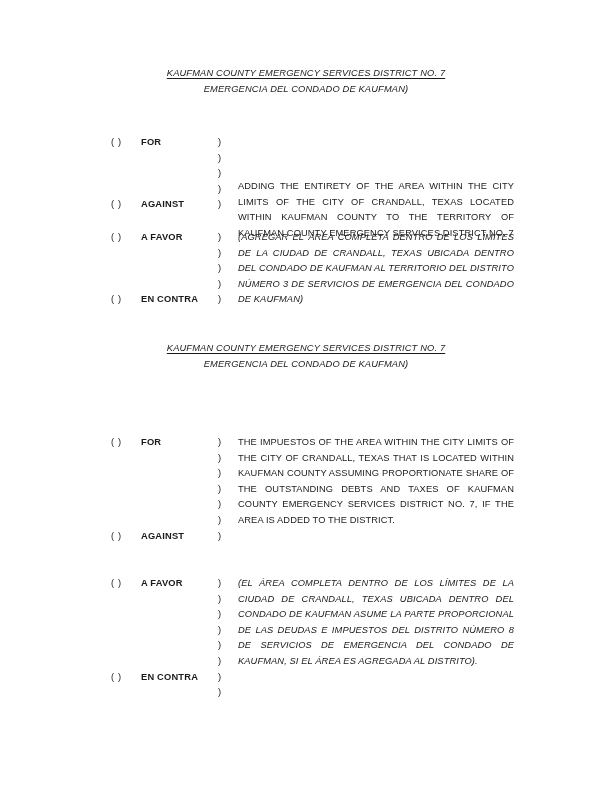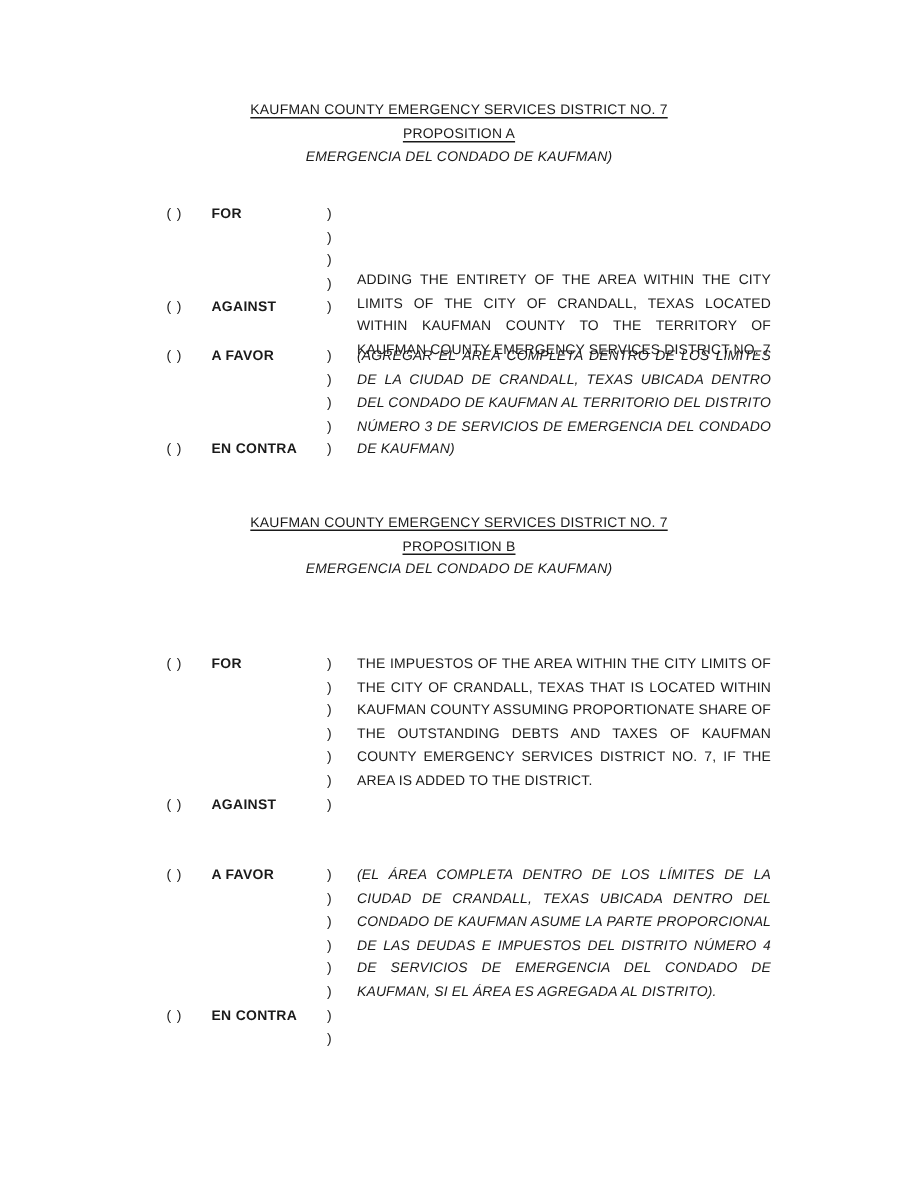--- a/index.html
+++ b/index.html
@@ -25,20 +25,21 @@
   
   .prop-heading {
     text-align: center;
     font-size: 9.3px;
     line-height: 15.6px;
     letter-spacing: 0.15px;
   }
   .prop-heading .district-line {
     text-decoration: underline;
     text-underline-offset: 2px;
+    font-style: italic;
   }
   .prop-heading .prop-letter-line {
     text-decoration: underline;
     text-underline-offset: 2px;
   }
   .prop-heading .spanish-head {
     font-style: normal;
   }
   .prop-heading .spanish-head .ital {
     font-style: italic;
@@ -102,23 +103,20 @@
 </style>
 </head>
 <body>
 
 <div class="page">
 
   <div class="prop-heading" style="position:absolute; left:0; top:66px; width:612px;">
     <div>
       <span class="district-line">KAUFMAN COUNTY EMERGENCY SERVICES DISTRICT NO. 7</span>
     </div>
-    <div>
-      <span class="prop-letter-line">PROPOSITION A</span>
-    </div>
     <div class="spanish-head-2">EMERGENCIA DEL CONDADO DE KAUFMAN)</div>
   </div>
 
   <div class="ballot-block">
 
     <div class="opt-row" style="position:absolute; left:0; top:135px; width:612px;">
       <span class="box-mark">( )</span>
       <span class="opt-label">FOR</span>
       <span class="brace">)</span>
     </div>
@@ -165,23 +163,20 @@
     </div>
     <div class="measure-text italic" style="top:230px;">
       <p>(AGREGAR EL ÁREA COMPLETA DENTRO DE LOS LÍMITES DE LA CIUDAD DE CRANDALL, TEXAS UBICADA DENTRO DEL CONDADO DE KAUFMAN AL TERRITORIO DEL DISTRITO NÚMERO 3 DE SERVICIOS DE EMERGENCIA DEL CONDADO DE KAUFMAN)</p>
     </div>
   </div>
 
   <div class="prop-heading" style="position:absolute; left:0; top:341px; width:612px;">
     <div>
       <span class="district-line">KAUFMAN COUNTY EMERGENCY SERVICES DISTRICT NO. 7</span>
     </div>
-    <div>
-      <span class="prop-letter-line">PROPOSITION B</span>
-    </div>
     <div class="spanish-head-2">EMERGENCIA DEL CONDADO DE KAUFMAN)</div>
   </div>
 
   <div class="ballot-block">
 
     <div class="opt-row" style="position:absolute; left:0; top:435px; width:612px;">
       <span class="box-mark">( )</span>
       <span class="opt-label">FOR</span>
       <span class="brace">)</span>
     </div>
@@ -234,17 +229,17 @@
       <span class="brace">)</span>
     </div>
     <div class="opt-row" style="position:absolute; left:0; top:685.2px; width:612px;">
       <span class="brace">)</span>
     </div>
 
     <div class="measure-text" style="top:435px;">
       <p>THE IMPUESTOS OF THE AREA WITHIN THE CITY LIMITS OF THE CITY OF CRANDALL, TEXAS THAT IS LOCATED WITHIN KAUFMAN COUNTY ASSUMING PROPORTIONATE SHARE OF THE OUTSTANDING DEBTS AND TAXES OF KAUFMAN COUNTY EMERGENCY SERVICES DISTRICT NO. 7, IF THE AREA IS ADDED TO THE DISTRICT.</p>
     </div>
     <div class="measure-text italic" style="top:576px;">
-      <p>(EL ÁREA COMPLETA DENTRO DE LOS LÍMITES DE LA CIUDAD DE CRANDALL, TEXAS UBICADA DENTRO DEL CONDADO DE KAUFMAN ASUME LA PARTE PROPORCIONAL DE LAS DEUDAS E IMPUESTOS DEL DISTRITO NÚMERO 4 DE SERVICIOS DE EMERGENCIA DEL CONDADO DE KAUFMAN, SI EL ÁREA ES AGREGADA AL DISTRITO).</p>
+      <p>(EL ÁREA COMPLETA DENTRO DE LOS LÍMITES DE LA CIUDAD DE CRANDALL, TEXAS UBICADA DENTRO DEL CONDADO DE KAUFMAN ASUME LA PARTE PROPORCIONAL DE LAS DEUDAS E IMPUESTOS DEL DISTRITO NÚMERO 8 DE SERVICIOS DE EMERGENCIA DEL CONDADO DE KAUFMAN, SI EL ÁREA ES AGREGADA AL DISTRITO).</p>
     </div>
   </div>
 
 </div>
 
 </body></html>

